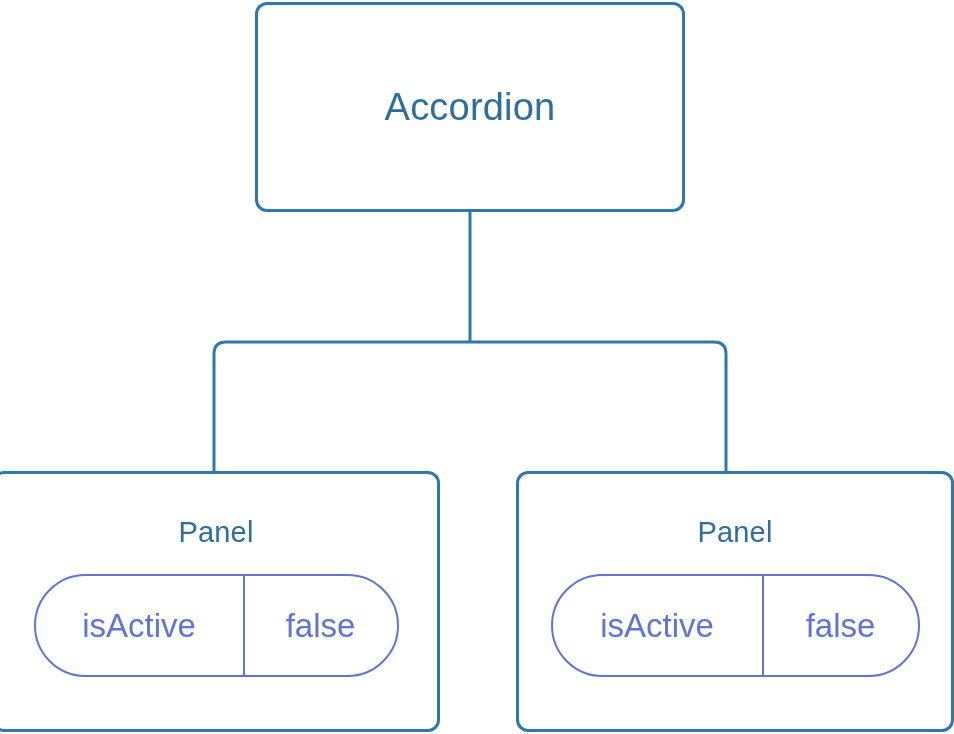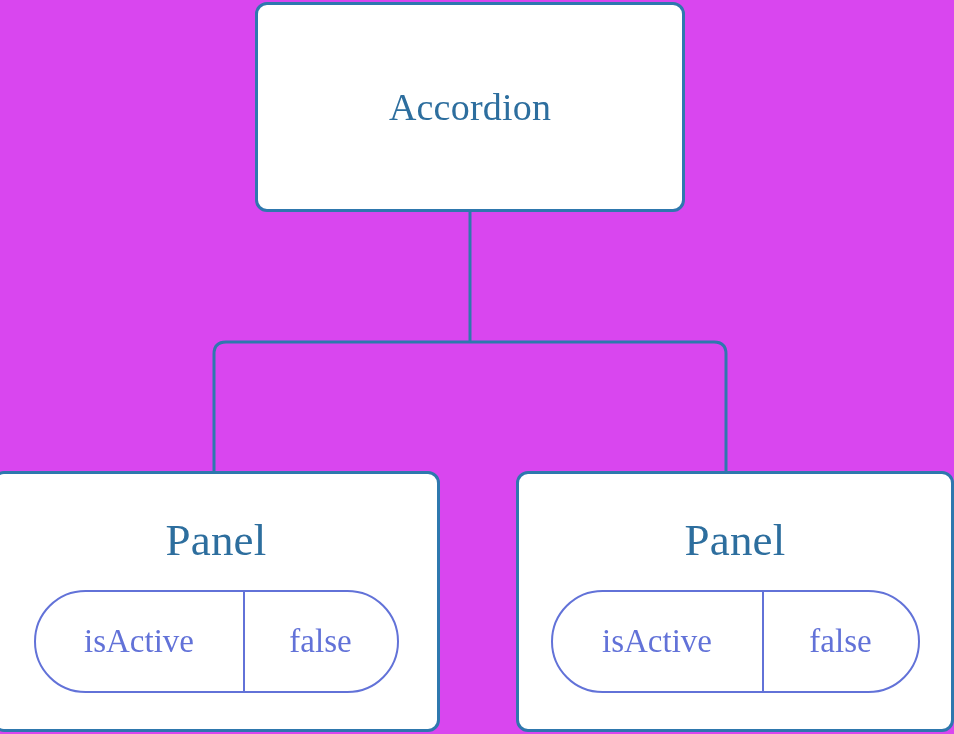--- a/index.html
+++ b/index.html
@@ -11,23 +11,22 @@
     width: 954px;
     height: 734px;
     overflow: hidden;
     font-family: "Liberation Sans", sans-serif;
     background: #4b6a72;
   }
   #diagram-canvas {
     position: relative;
     width: 954px;
     height: 734px;
-    background: #d946ef;
+    background: #ffffff;
     overflow: hidden;
-    font-family: Liberation Serif, serif;
   }
 
   
   #connector-layer {
     position: absolute;
     left: 0;
     top: 0;
     width: 954px;
     height: 734px;
     pointer-events: none;
@@ -79,21 +78,21 @@
   }
 
   .panel-inner {
     width: 100%;
     display: flex;
     flex-direction: column;
     align-items: center;
   }
 
   .panel-title {
-    font-size: 45px;
+    font-size: 29px;
     margin-top: 44px;
   }
 
   
   .state-pill {
     margin-top: 27px;
     height: 103px;
     box-sizing: border-box;
     border: 2px solid #6272d8;
     border-radius: 52px;

